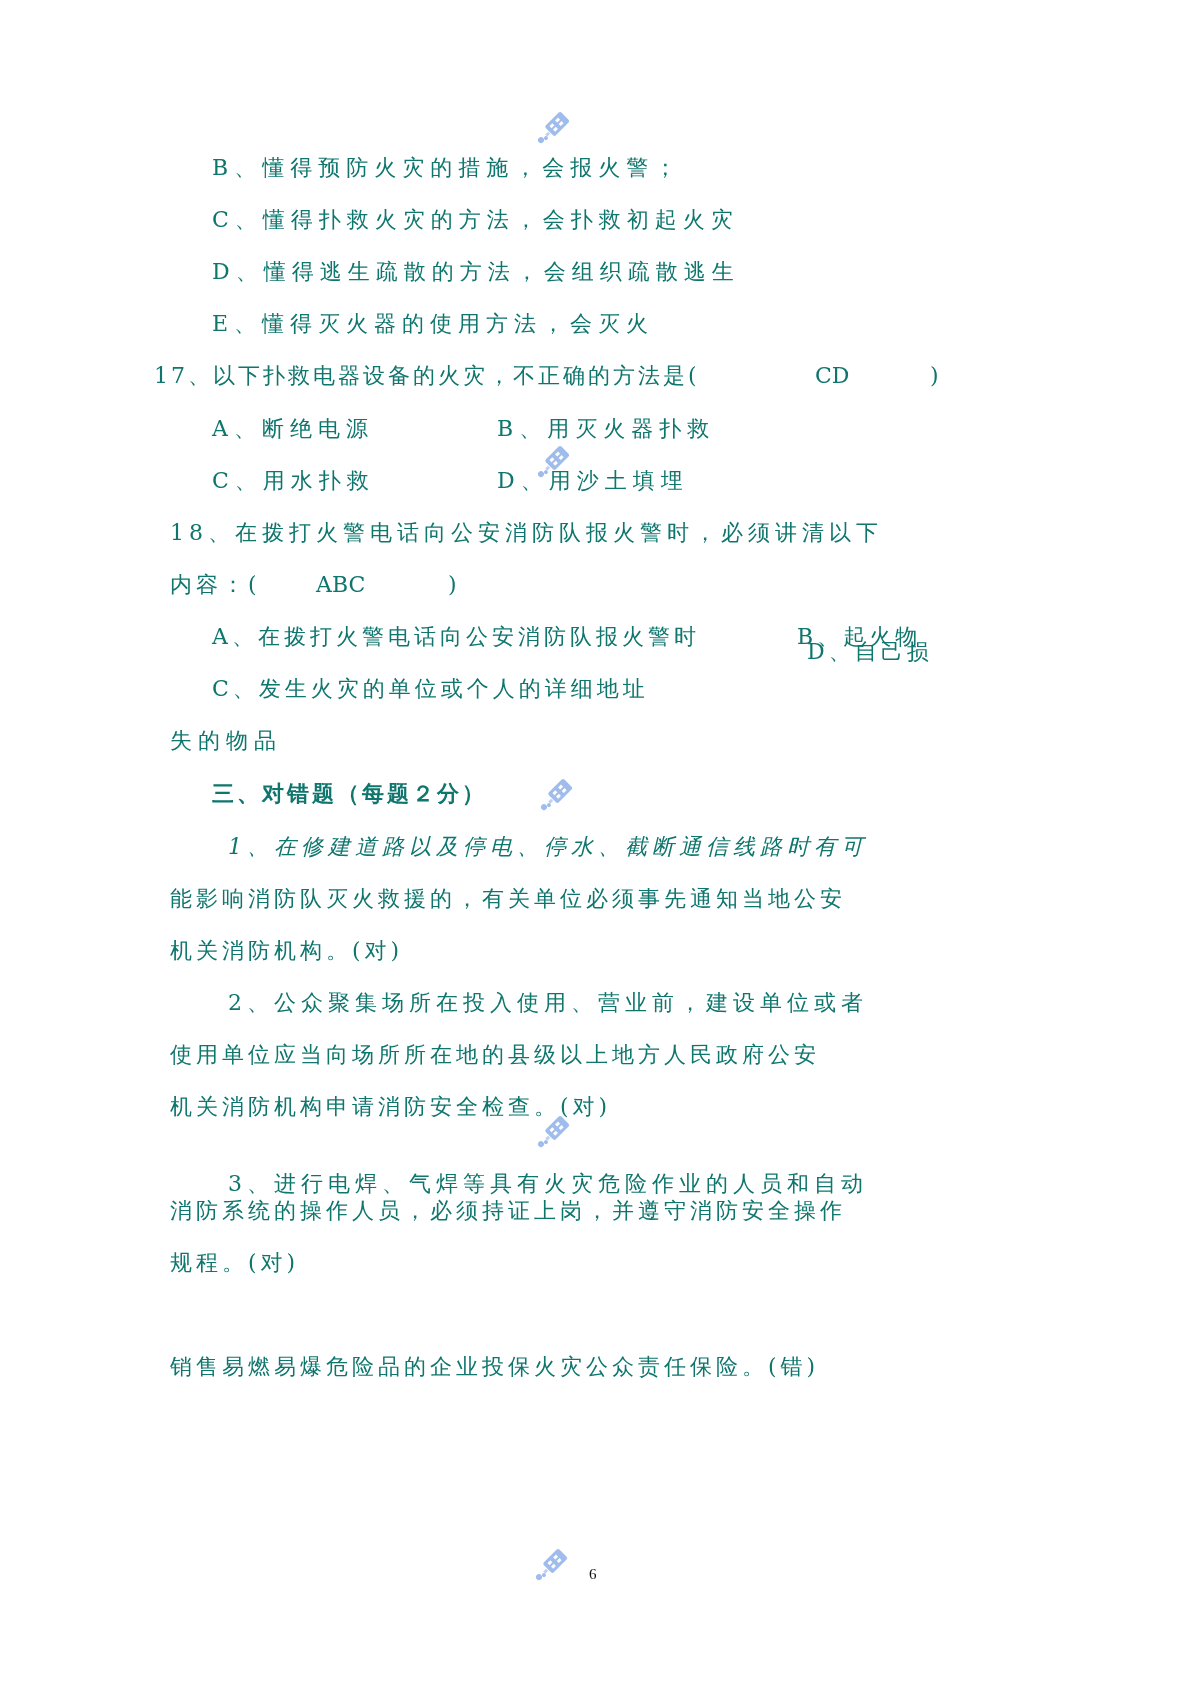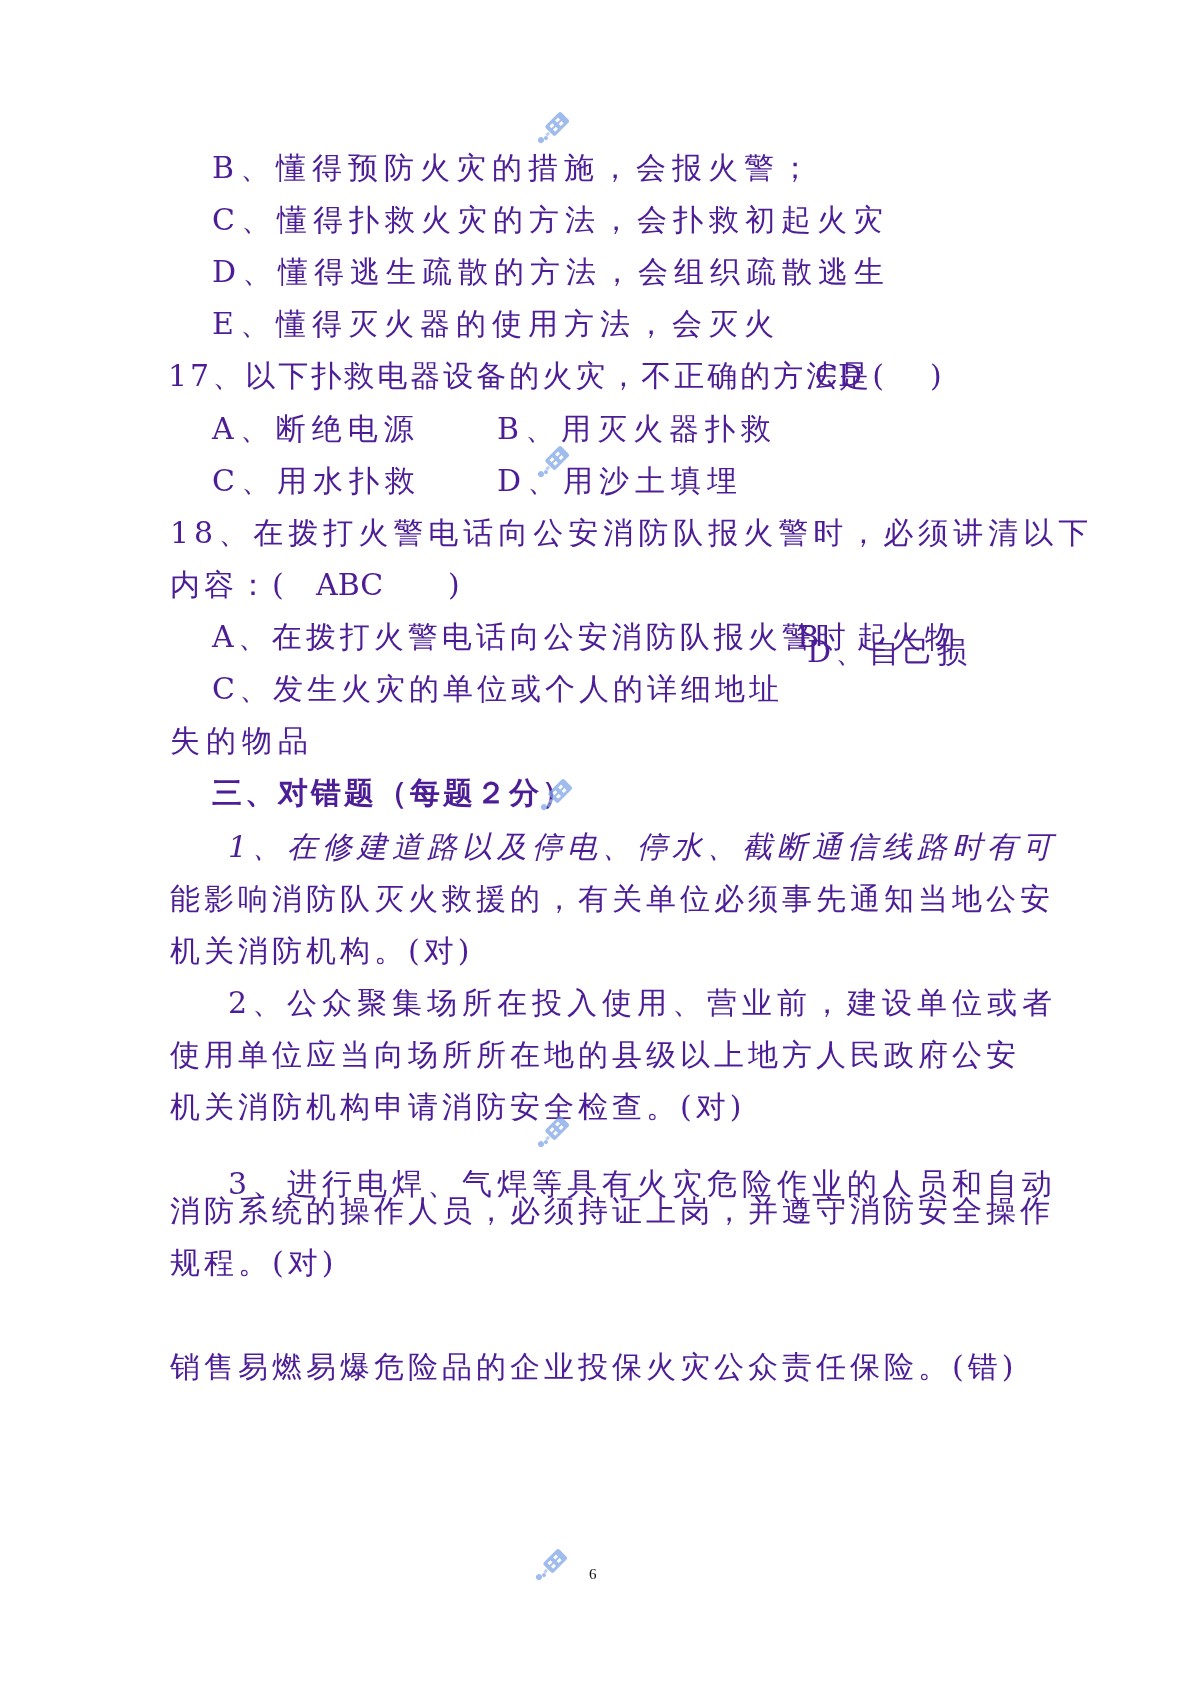--- a/index.html
+++ b/index.html
@@ -1,22 +1,22 @@
 <!DOCTYPE html>
 <html><head>
   <meta charset="utf-8">
   <style>
     html, body { margin: 0; padding: 0; background: #ffffff; }
     body { width: 1190px; height: 1683px; position: relative; overflow: hidden; }
     .page { position: absolute; left: 0; top: 0; width: 1190px; height: 1683px; background: #fff; }
     .line {
       position: absolute;
       font-family: "DejaVu Serif", "Liberation Serif", serif;
-      font-size: 30px;
-      color: #4c1d95;
+      font-size: 22px;
+      color: #0f766e;
       white-space: nowrap;
       letter-spacing: 6px;
       line-height: 36px;
     }
     .bold { font-weight: bold; letter-spacing: 3px; }
     .answer { letter-spacing: 0; }
     .page-num {
       position: absolute;
       left: 589px; top: 1566px;
       font-family: "Liberation Serif", serif;
@@ -27,21 +27,21 @@
 </head>
 <body>
 
 <div class="page">
 
   <div class="line" style="left:212px; top:150px;">B、懂得预防火灾的措施，会报火警；</div>
   <div class="line" style="left:212px; top:202px;">C、懂得扑救火灾的方法，会扑救初起火灾</div>
   <div class="line" style="left:212px; top:254px;">D、懂得逃生疏散的方法，会组织疏散逃生</div>
   <div class="line" style="left:212px; top:306px;">E、懂得灭火器的使用方法，会灭火</div>
 
-  <div class="line" style="left:168px; top:358px; letter-spacing:3px;">17、以下扑救电器设备的火灾，不正确的方法是(</div>
+  <div class="line" style="left:154px; top:358px; letter-spacing:3px;">17、以下扑救电器设备的火灾，不正确的方法是(</div>
   <div class="line answer" style="left:815px; top:358px;">CD</div>
   <div class="line answer" style="left:930px; top:358px;">)</div>
   <div class="line" style="left:212px; top:411px;">A、断绝电源</div>
   <div class="line" style="left:497px; top:411px;">B、用灭火器扑救</div>
   <div class="line" style="left:212px; top:463px;">C、用水扑救</div>
   <div class="line" style="left:497px; top:463px;">D、用沙土填埋</div>
 
   <div class="line" style="left:170px; top:515px; letter-spacing:5px;">18、在拨打火警电话向公安消防队报火警时，必须讲清以下</div>
   <div class="line" style="left:170px; top:567px; letter-spacing:4px;">内容：(</div>
   <div class="line answer" style="left:316px; top:567px;">ABC</div>

